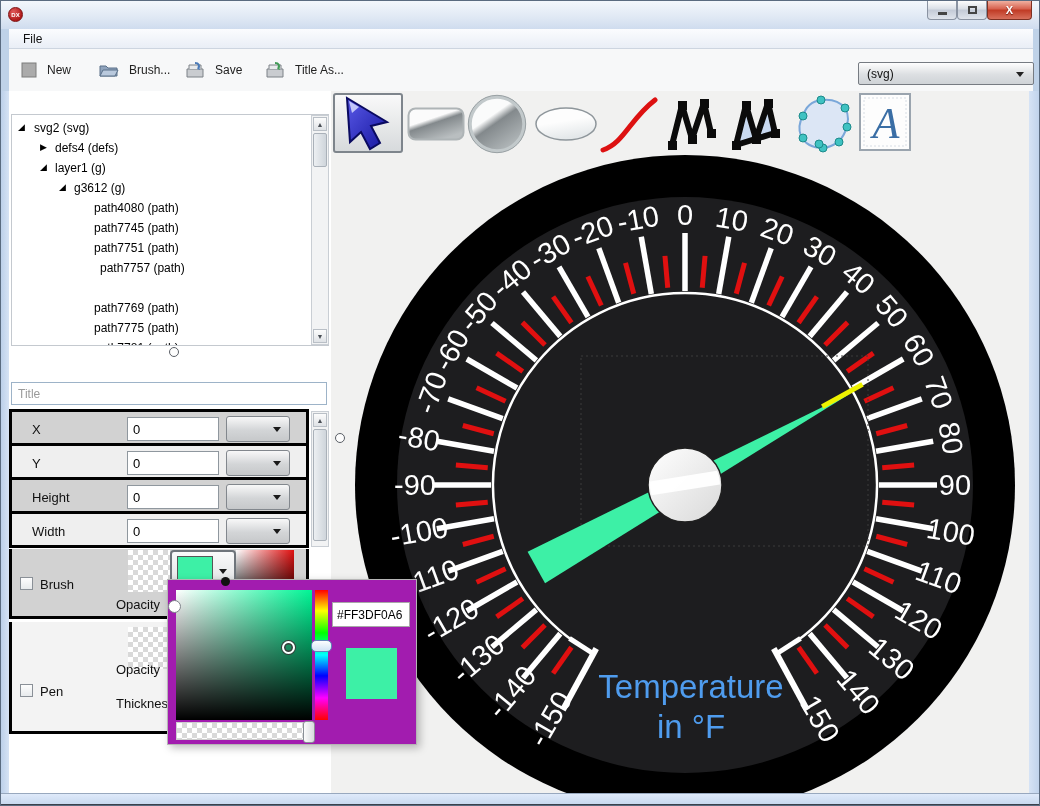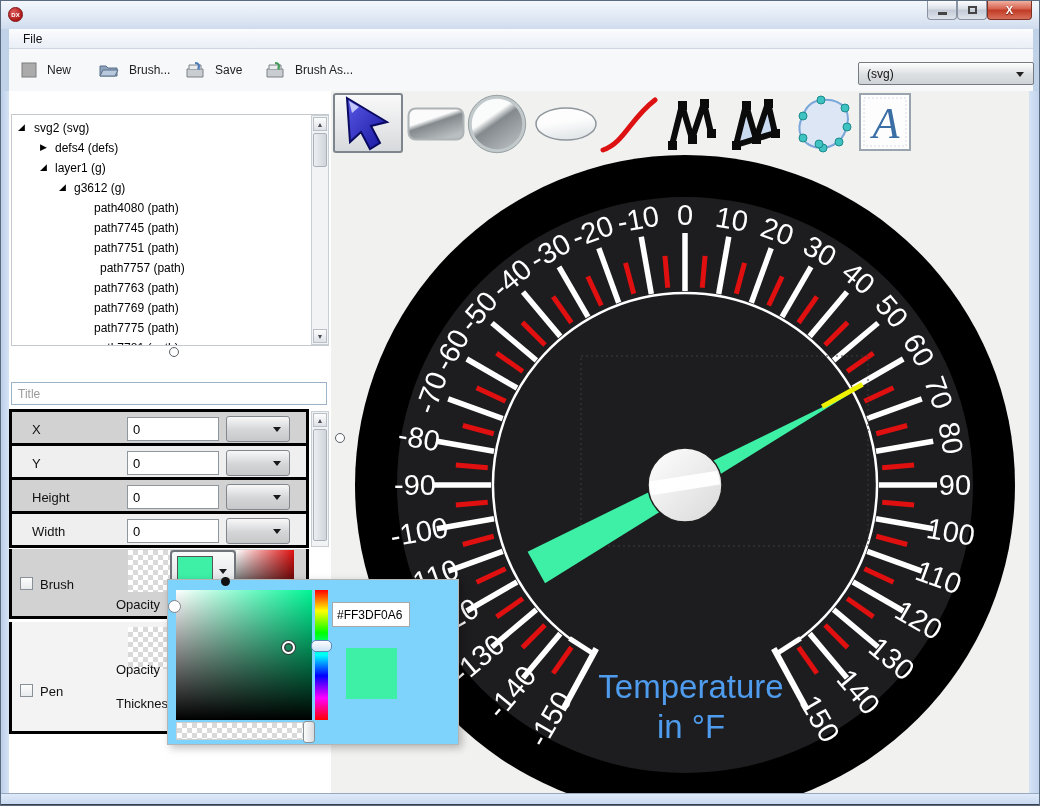--- a/index.html
+++ b/index.html
@@ -94,21 +94,21 @@
 
   .slider-thumb { position:absolute; width:13px; height:13px; border-radius:50%; background:#fff; border:1.5px solid #7d838a; }
 
   
   #canvas { left:322px; top:0; width:698px; height:702px; background:#f1f1f0; overflow:hidden; }
   .tool { position:absolute; }
   #tool-select { left:2px; top:2px; width:70px; height:60px; border:2px solid #7e8setFine; }
   #tool-select { border:2px solid #7e858c; border-radius:3px; background:linear-gradient(#f9f9f9,#d7dadc); }
 
   
-  #picker { left:166px; top:578px; width:292px; height:166px; background:#7dd3fc; border:1px solid #b5b5b5;
+  #picker { left:166px; top:578px; width:250px; height:166px; background:#a21caf; border:1px solid #b5b5b5;
     box-shadow:3px 3px 8px rgba(0,0,0,.25); z-index:40; }
   #sb-square { position:absolute; left:8px; top:10px; width:136px; height:130px;
     background:linear-gradient(to bottom,rgba(0,0,0,0),#000),linear-gradient(to right,#fff,#00f595); }
   #sb-cursor { position:absolute; left:106px; top:51px; width:13px; height:13px; border-radius:50%;
     border:2px solid #fff; box-shadow:0 0 0 1.5px #3a3a3a inset, 0 0 0 1px #3a3a3a; background:transparent; }
   #hue-bar { position:absolute; left:147px; top:10px; width:13px; height:130px;
     background:linear-gradient(to bottom,#f00 0%,#ff0 16%,#0f0 33%,#0ff 50%,#00f 66%,#f0f 83%,#f00 100%); }
   #hue-thumb { position:absolute; left:143px; top:60px; width:21px; height:12px; border:1.5px solid #5f87b8; border-radius:5px;
     background:linear-gradient(#fdfeff,#cfe3f5); }
   #alpha-bar { position:absolute; left:8px; top:142px; width:136px; height:18px; border:1px solid #cfcfcf; }
@@ -169,21 +169,21 @@
       </svg>
       <span>Save</span>
     </div>
     <div class="abs tbtn" style="left:250px">
       <svg width="20" height="17">
         <path d="M2,7 L18,7 L18,15 L2,15 Z" fill="#c9ccd0" stroke="#7d8288"></path>
         <path d="M4,7 L4,3 L16,3 L16,7" fill="#e8eaec" stroke="#7d8288"></path>
         <path d="M10,1 C14,1 15,4 13,6" fill="none" stroke="#3f9a55" stroke-width="2"></path>
         <path d="M12,7 L14,4 L15,8 Z" fill="#3f9a55"></path>
       </svg>
-      <span>Brush As...</span>
+      <span>Title As...</span>
     </div>
     <div class="abs" id="fmt-combo">
       <span>(svg)</span>
       <span class="arrow"></span>
     </div>
   </div>
 
   <div class="abs" id="client">
 
     <div class="abs" id="left-panel">
@@ -208,23 +208,20 @@
             <span class="tree-lbl" style="left: 82px;">path4080 (path)</span>
           </div>
           <div class="tree-row" style="top: 103px;">
             <span class="tree-lbl" style="left: 82px;">path7745 (path)</span>
           </div>
           <div class="tree-row" style="top: 123px;">
             <span class="tree-lbl" style="left: 82px;">path7751 (path)</span>
           </div>
           <div class="tree-row" style="top: 143px;">
             <span class="tree-lbl" style="left: 88px;">path7757 (path)</span>
-          </div>
-          <div class="tree-row" style="top: 163px;">
-            <span class="tree-lbl" style="left: 82px;">path7763 (path)</span>
           </div>
           <div class="tree-row" style="top: 183px;">
             <span class="tree-lbl" style="left: 82px;">path7769 (path)</span>
           </div>
           <div class="tree-row" style="top: 203px;">
             <span class="tree-lbl" style="left: 82px;">path7775 (path)</span>
           </div>
           <div class="tree-row" style="top: 223px;">
             <span class="tree-lbl" style="left: 82px;">path7781 (path)</span>
           </div>

